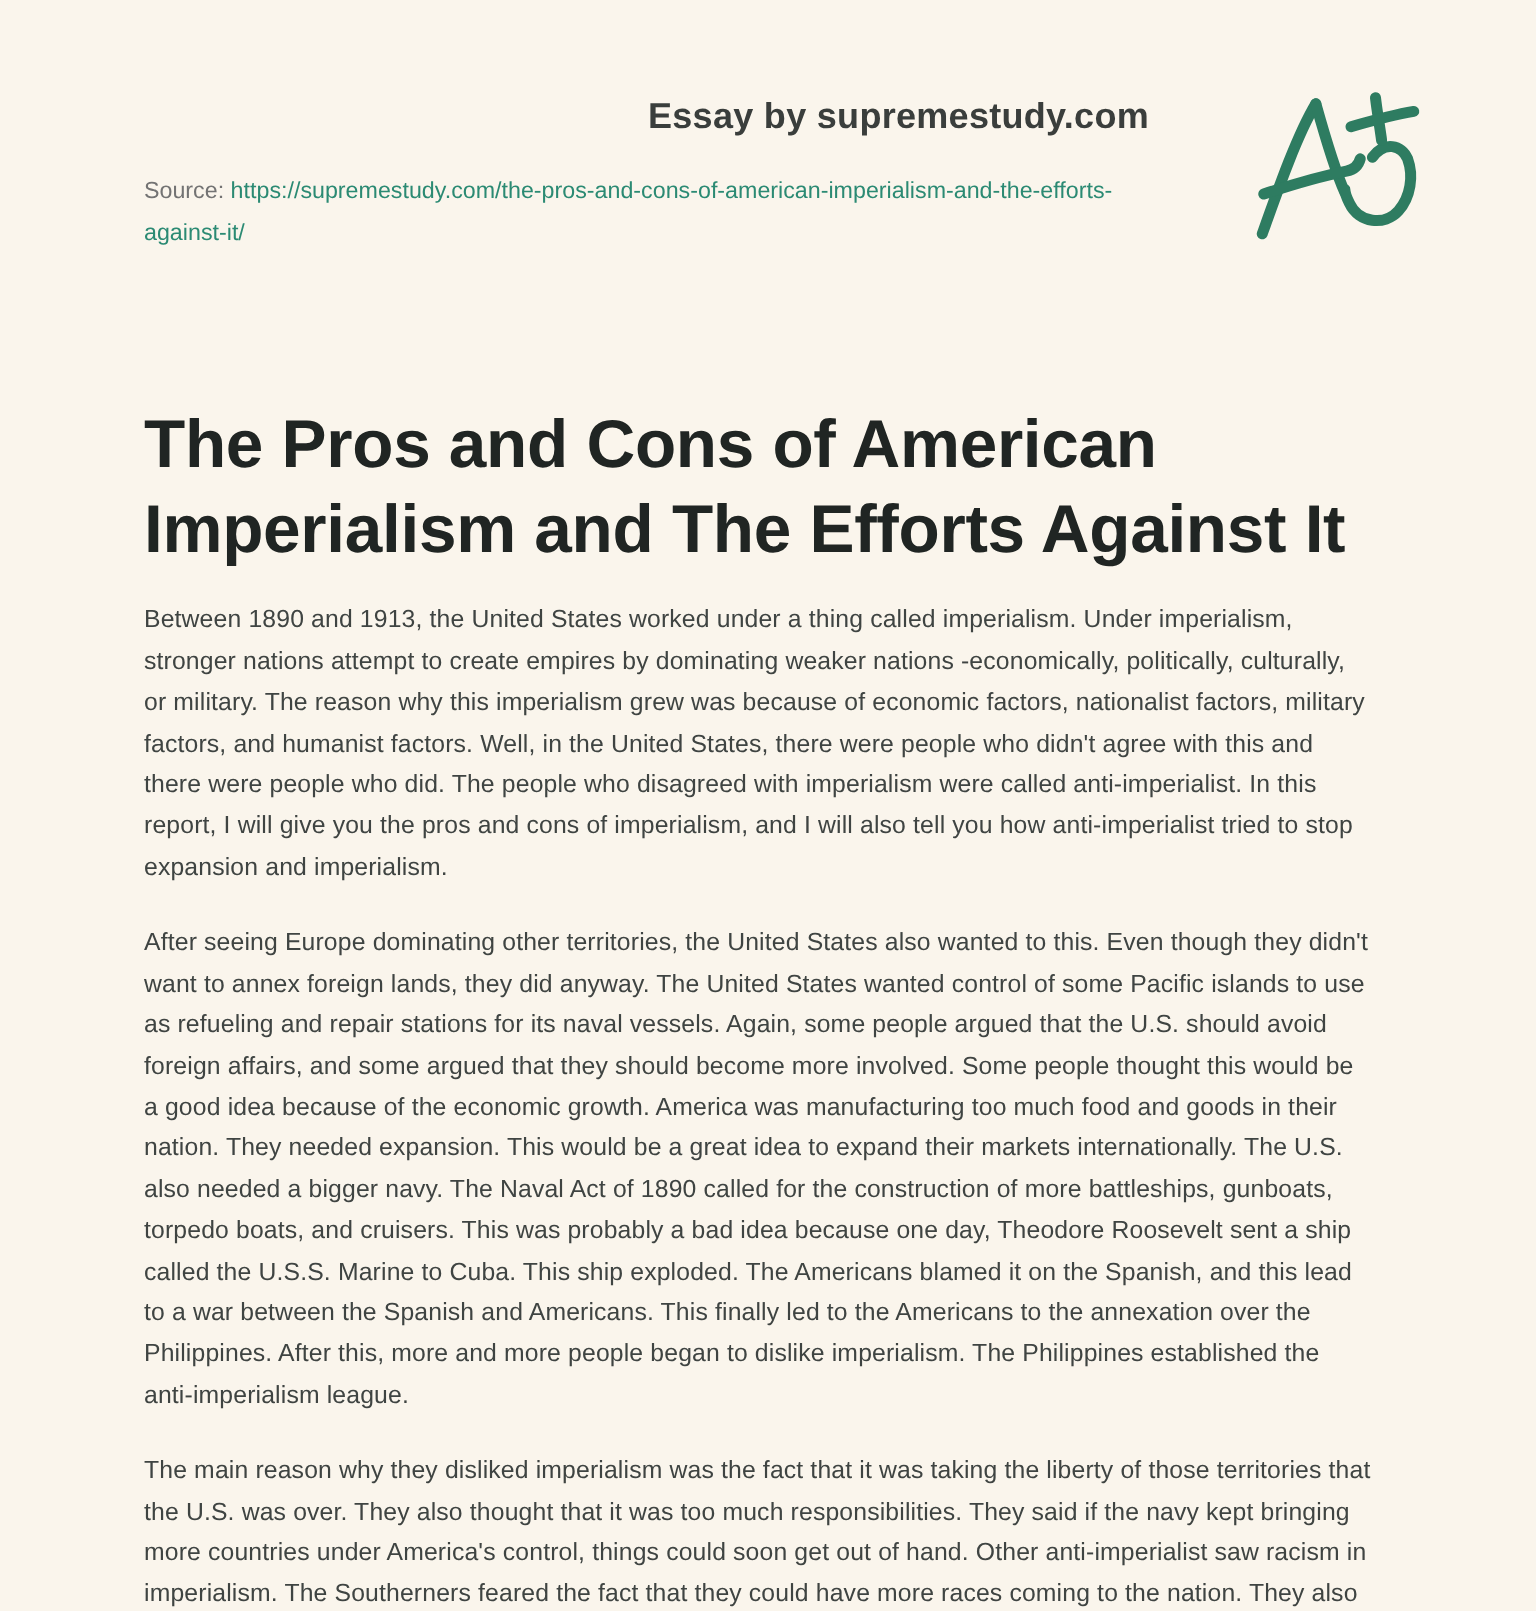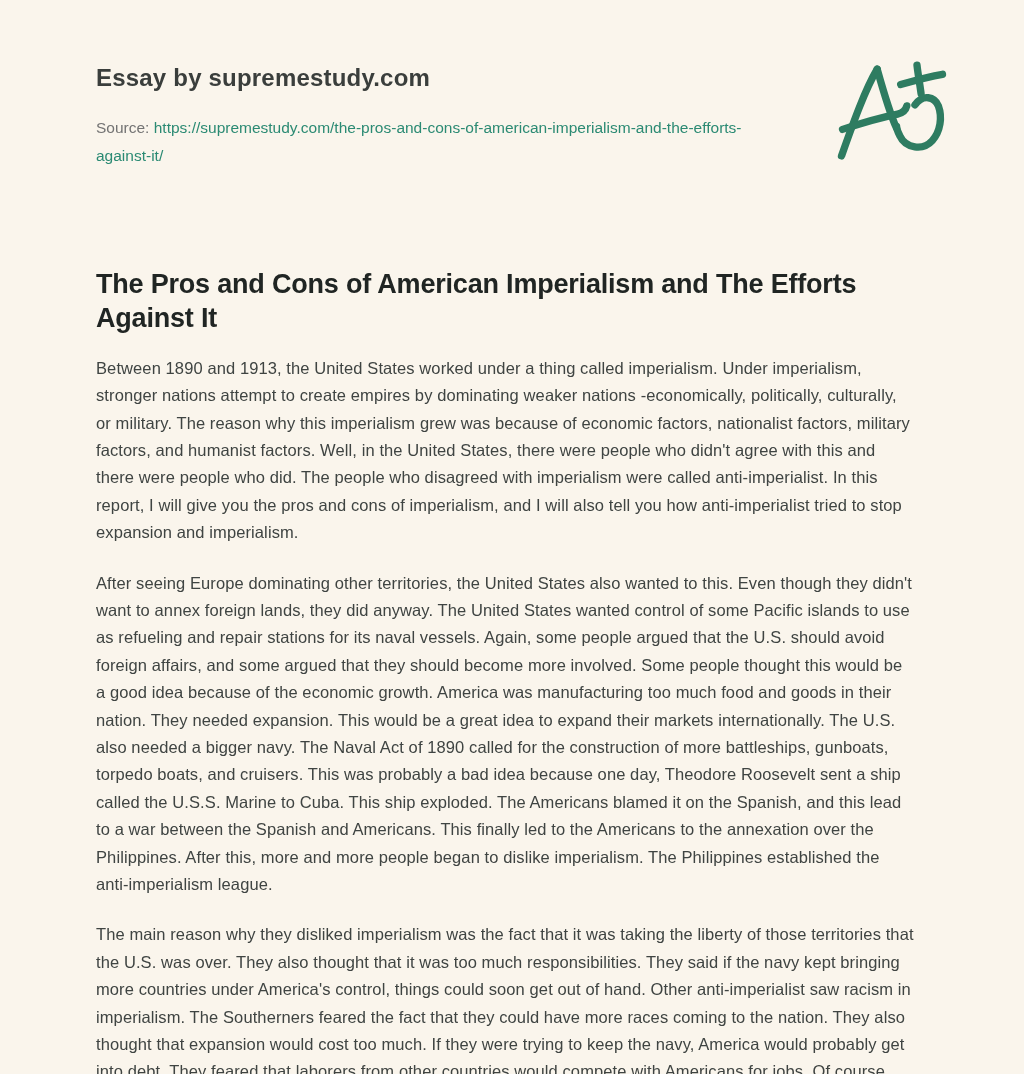--- a/index.html
+++ b/index.html
@@ -26,20 +26,21 @@
   }
   .header-left {
     max-width: 700px;
   }
   .essay-by {
     font-size: 24px;
     font-weight: 700;
     color: #3a3e3c;
     letter-spacing: 0.2px;
     margin: 4px 0 0 0;
+    text-align: right;
   }
   .source-line {
     margin-top: 22px;
     font-size: 15.5px;
     line-height: 1.78;
     max-width: 670px;
   }
   .source-label {
     color: #737373;
   }
@@ -50,21 +51,21 @@
   }
   .logo-box {
     position: absolute;
     top: 60px;
     right: 72px;
     width: 120px;
     height: 102px;
   }
   .article-title {
     margin: 98px 0 0 0;
-    font-size: 27px;
+    font-size: 45px;
     line-height: 1.27;
     font-weight: 700;
     color: #202523;
     letter-spacing: -0.2px;
     max-width: 840px;
   }
   .body-copy p {
     margin: 23px 12px 0 0;
     font-size: 16.5px;
     line-height: 27.4px;

